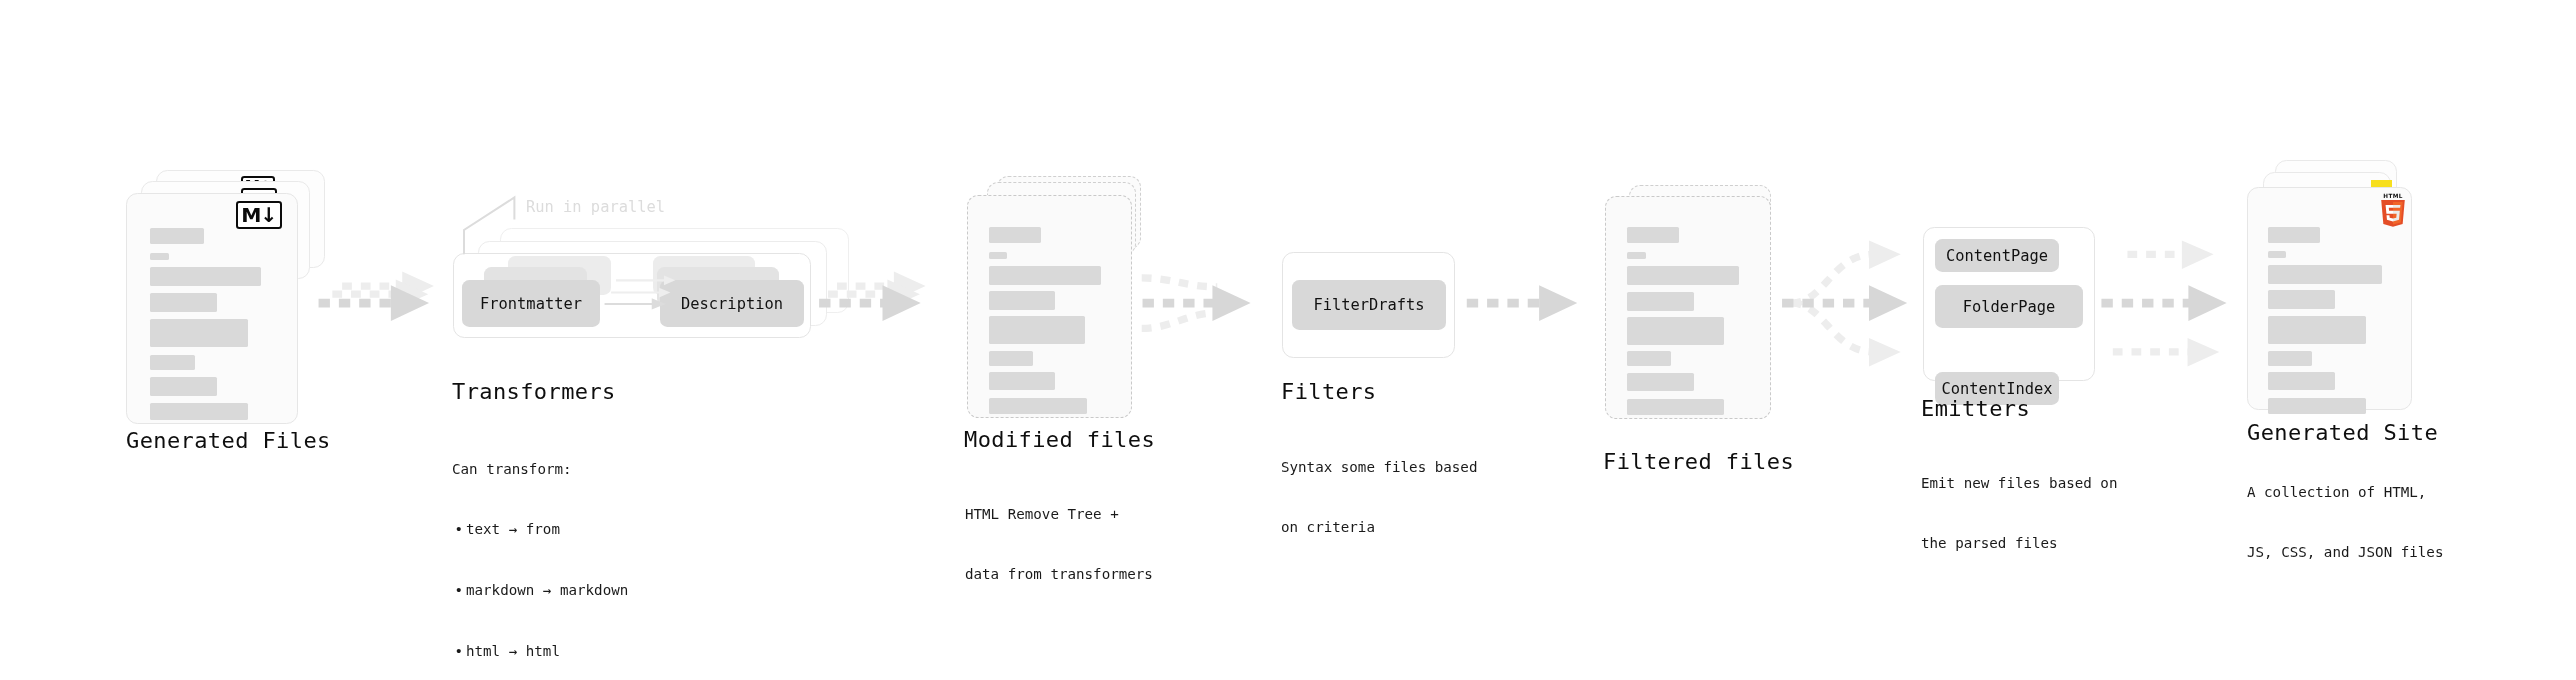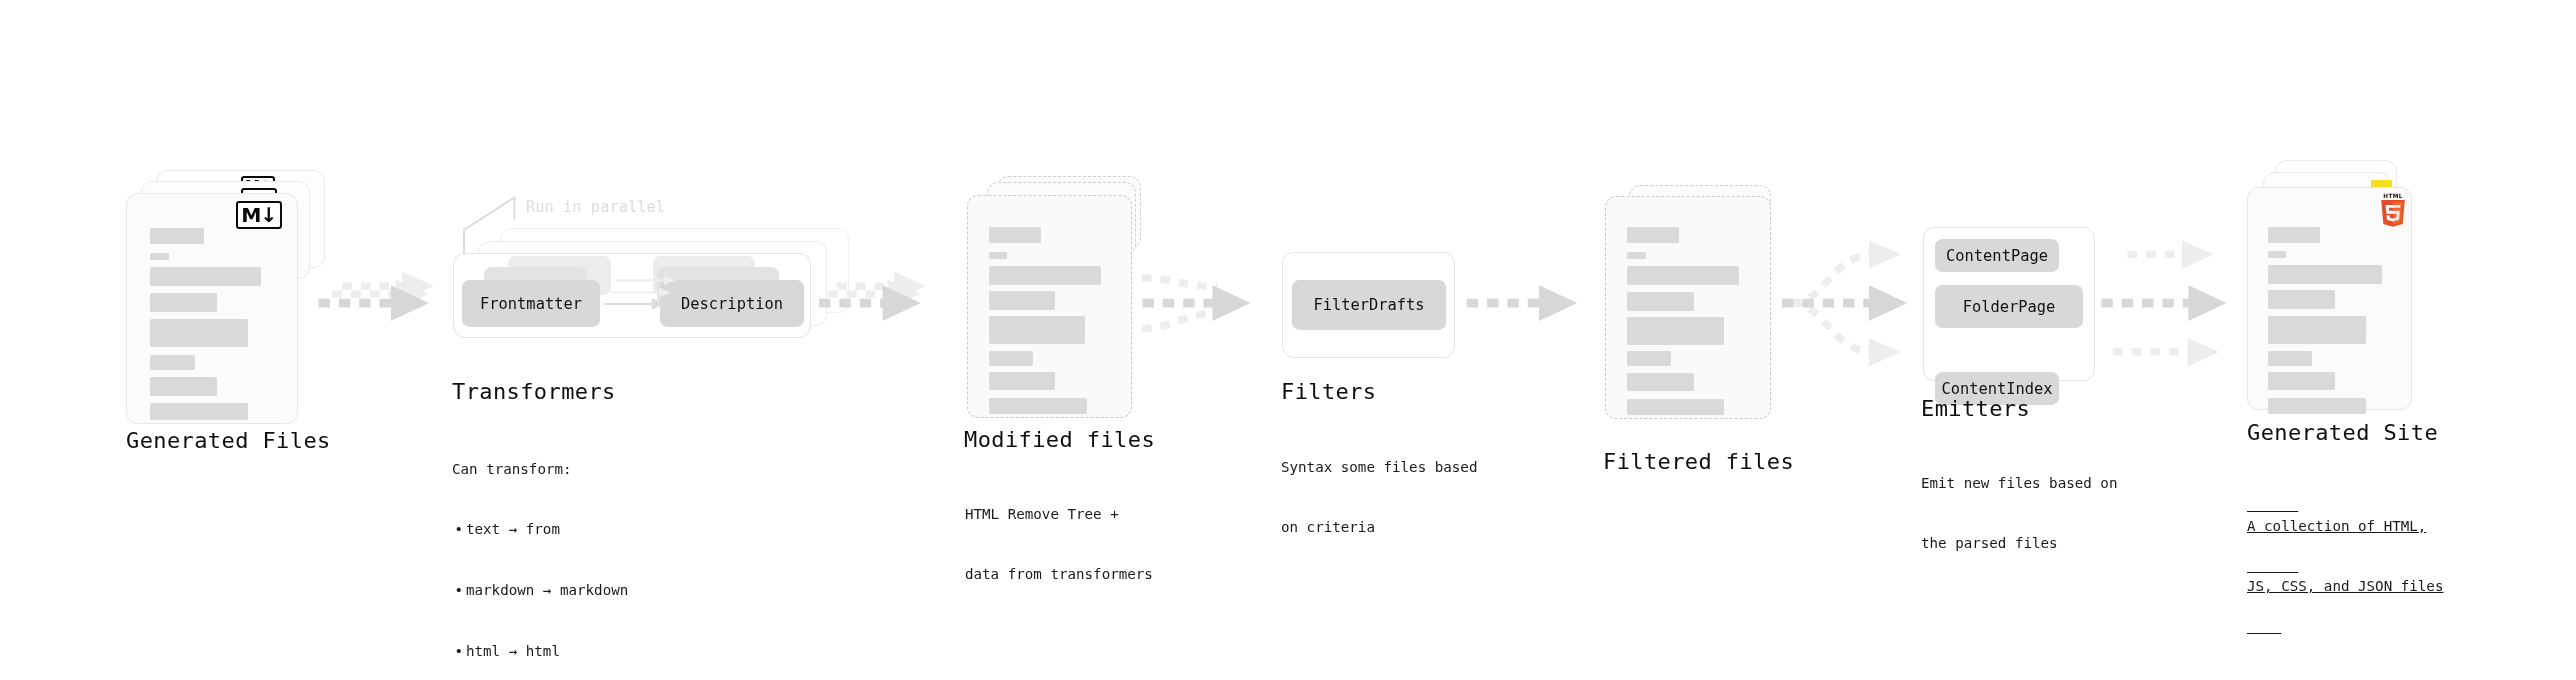--- a/index.html
+++ b/index.html
@@ -258,21 +258,21 @@
         <polygon fill="#e44d26" points="71,460 30,0 482,0 441,460 255,512"></polygon>
         <polygon fill="#f16529" points="256,472 407,430 442,37 256,37"></polygon>
         <polygon fill="#ffffff" points="256,208 180,208 175,150 256,150 256,94 255,94 114,94 115,109 130,265 256,265"></polygon>
         <polygon fill="#ffffff" points="256,355 255,355 192,338 188,293 160,293 132,293 140,381 255,413 256,413"></polygon>
         <polygon fill="#ebebeb" points="255,208 255,265 326,265 319,338 255,355 255,413 371,381 372,372 385,226 387,208 378,208"></polygon>
         <polygon fill="#ebebeb" points="255,94 255,129 255,150 255,150 392,150 392,150 393,150 394,135 398,109 400,94"></polygon>
       </svg>
     </div>
 
     <div class="title" style="left:2247px;top:420px;">Generated Site</div>
-    <div class="sub" style="left:2247px;top:475px;text-decoration:underline;">
+    <div class="sub" style="left:2247px;top:441px;">
       <span class="b">A collection of HTML,</span>
       <span class="b">JS, CSS, and JSON files</span>
     </div>
   </div>
 
   <svg class="overlay" viewBox="0 0 3170 838" width="2576" height="681">
     <defs>
       <style>
         .dash  { stroke:#d7d7d7; stroke-width:11; stroke-dasharray:14 11; fill:none; }
         .dashF { stroke:#ededed; stroke-width:9;  stroke-dasharray:12 11; fill:none; }

